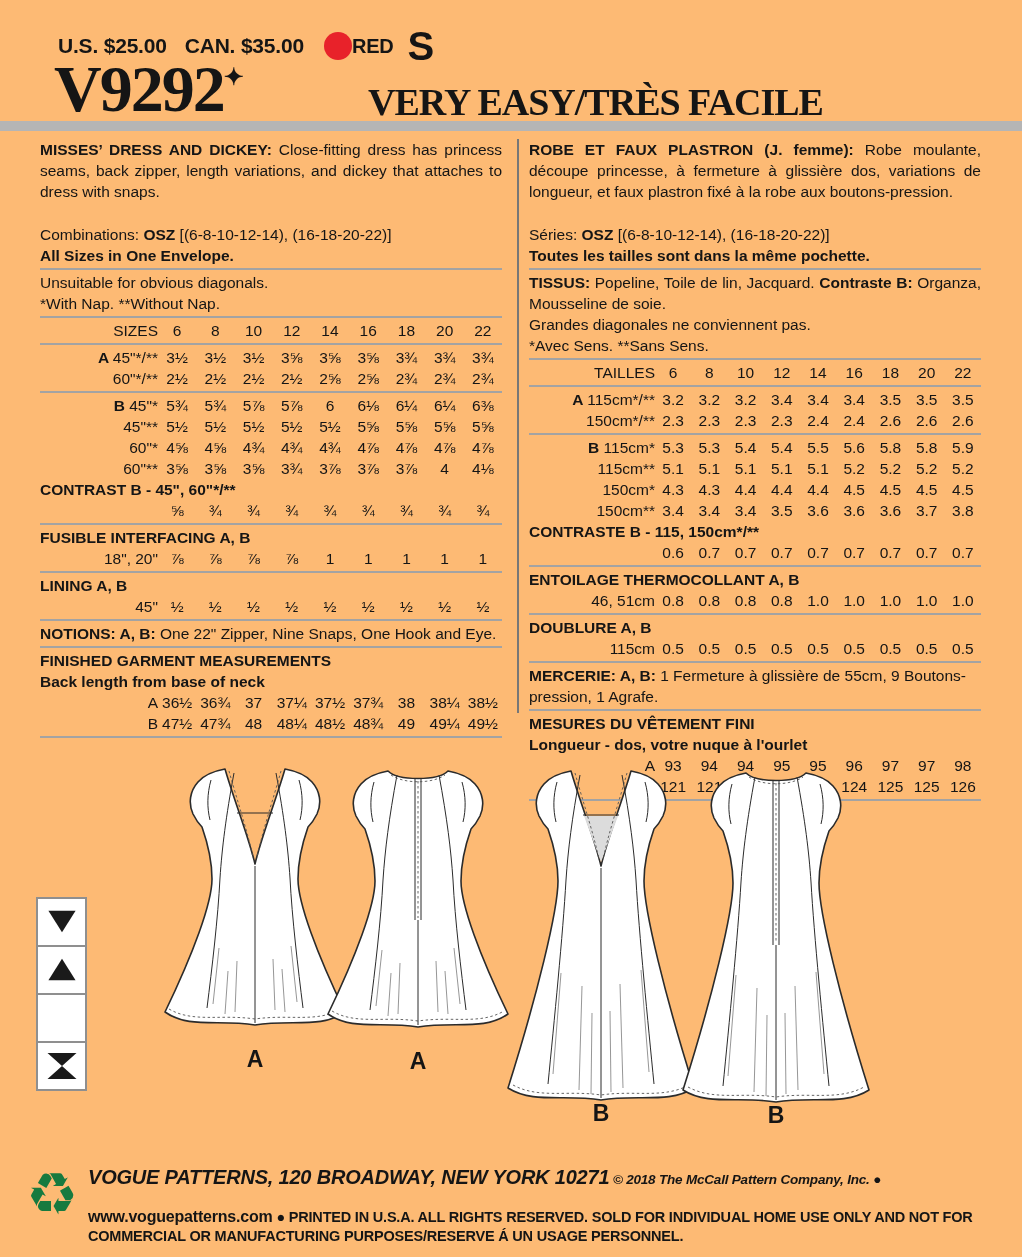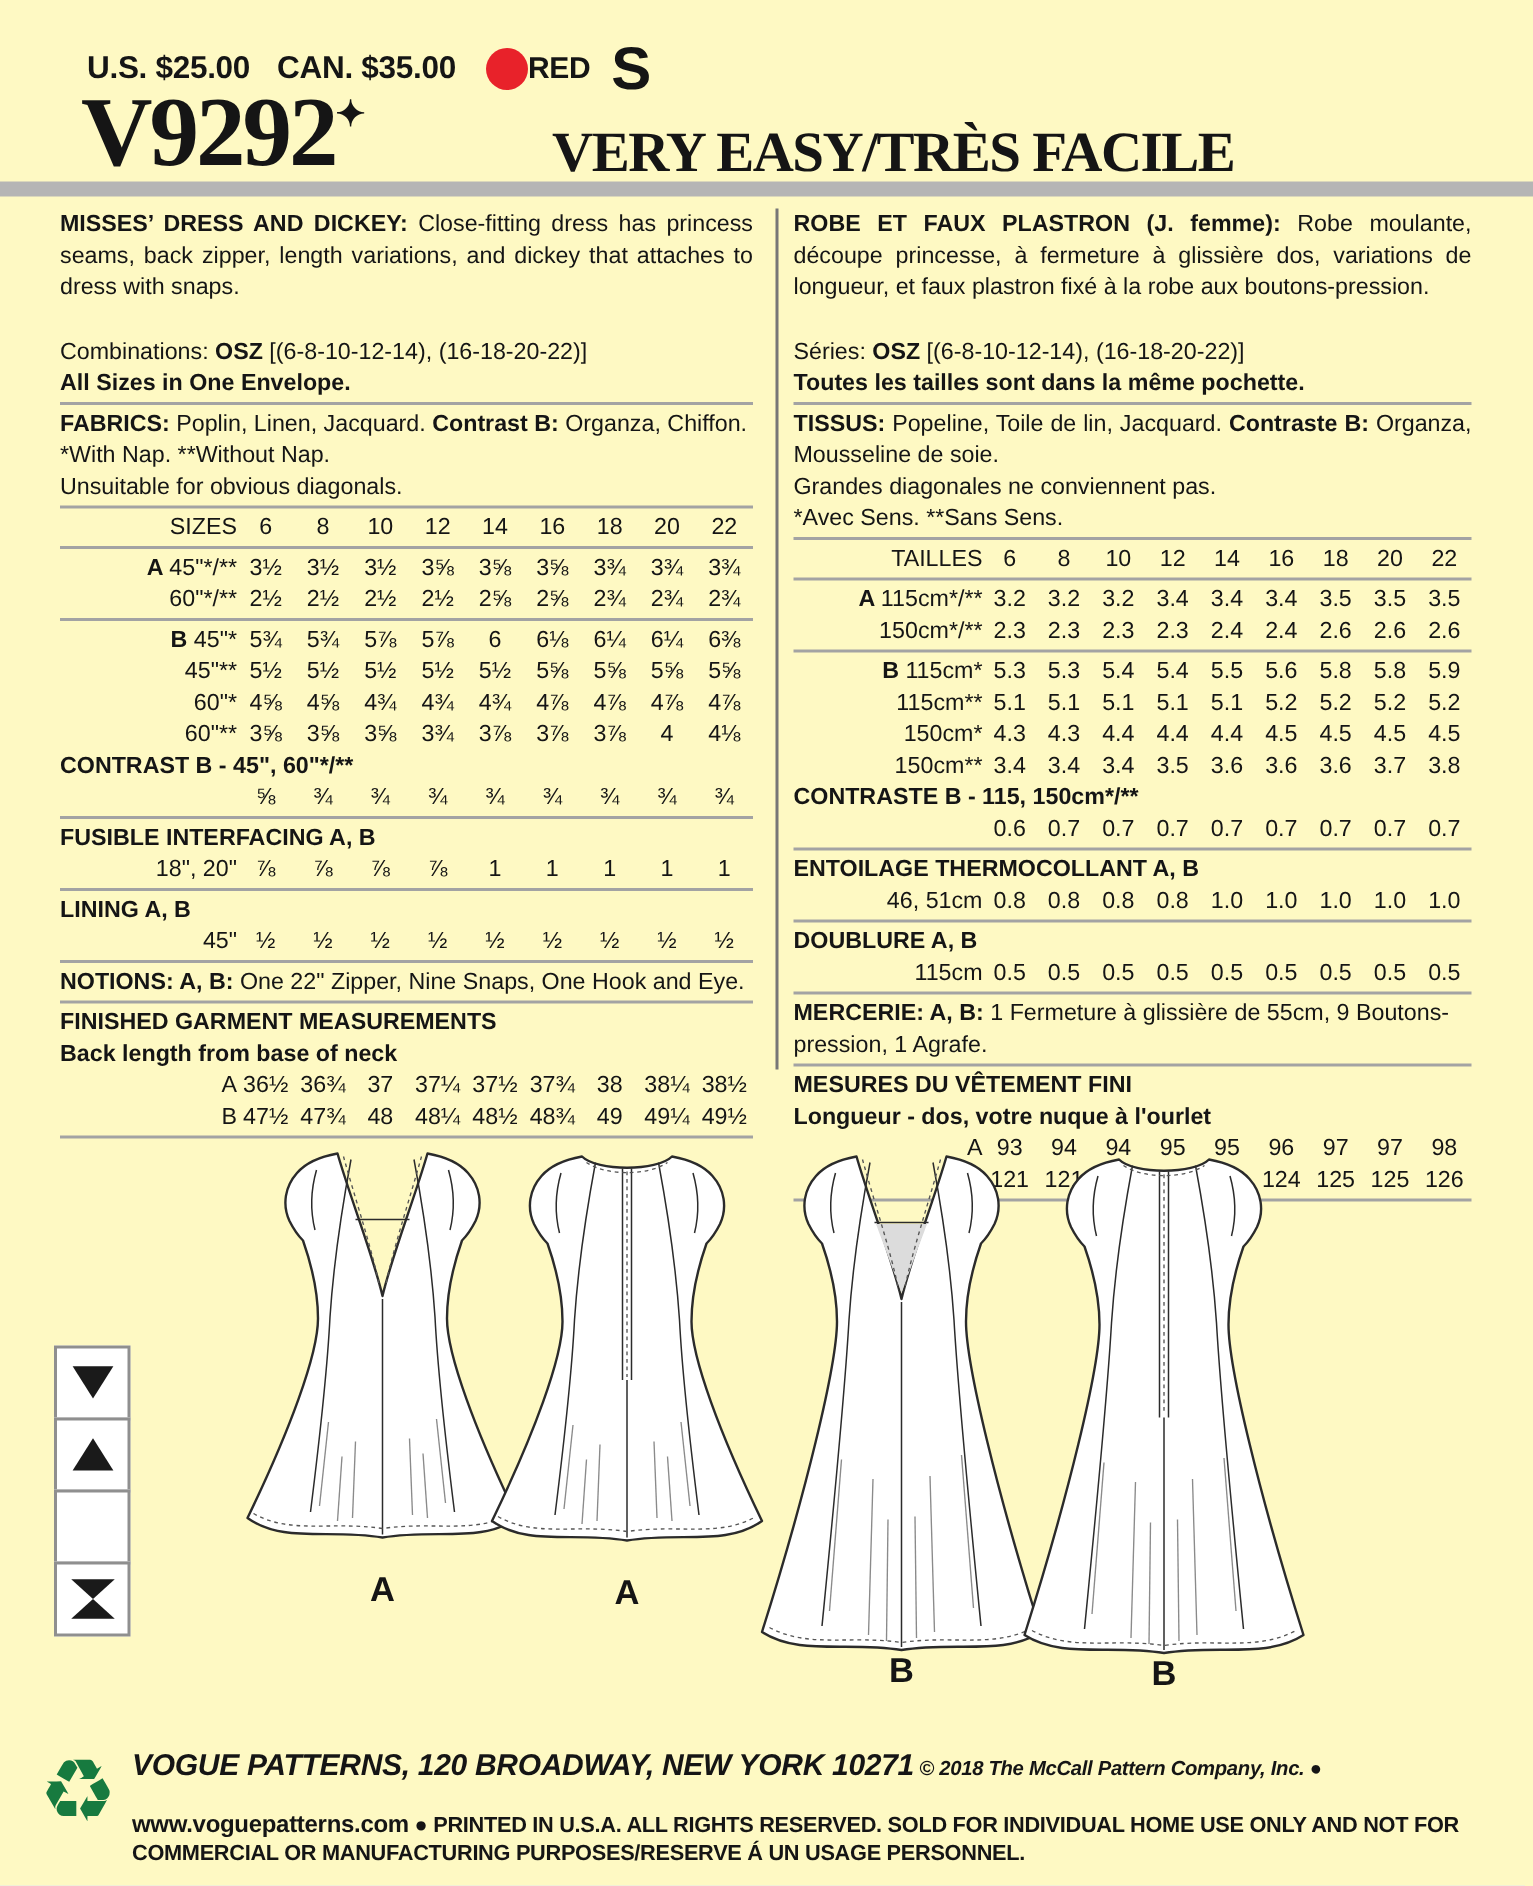--- a/index.html
+++ b/index.html
@@ -1,16 +1,16 @@
 <!DOCTYPE html>
 <html><head>
 <meta charset="utf-8">
 <style>
   html,body{margin:0;padding:0;background:#e8e8e8;}
-  .sheet{position:relative;width:1022px;height:1257px;background:#fef9c3;
+  .sheet{position:relative;width:1022px;height:1257px;background:#fdba74;
          font-family:"Liberation Sans",sans-serif;color:#151515;overflow:hidden;margin:0 auto;}
   .b{font-weight:bold;}
   
   .price{position:absolute;top:26px;left:58px;display:flex;align-items:center;
          font-size:21px;font-weight:bold;letter-spacing:-0.2px;}
   .price .gap1{margin-left:18px;}
   .dot{width:28px;height:28px;border-radius:50%;margin-left:20px;}
   .red-name{margin-left:0;font-size:20px;}
   .size-letter{margin-left:14px;font-size:40px;line-height:1;}
   .pattern-no{position:absolute;top:56px;left:54px;font-family:"Liberation Serif",serif;
@@ -73,23 +73,22 @@
   <div class="difficulty">VERY EASY/TRÈS FACILE</div>
   <div class="graybar" style="background: rgb(181, 181, 181);"></div>
 
   <div class="cols">
     <div class="col col-left">
       <div>
           <div class="para justify gapafter"><span class="b">MISSES’ DRESS AND DICKEY: </span><span>Close-fitting dress has princess seams, back zipper, length variations, and dickey that attaches to dress with snaps.</span></div>
           <div class="para"><span>Combinations: </span><span class="b">OSZ</span><span> [(6-8-10-12-14), (16-18-20-22)]</span></div>
           <div class="para"><span class="b">All Sizes in One Envelope.</span></div>
           <div class="rule"></div>
-          <div class="para justify"><span class="b">FABRICS: </span><span>Poplin, Linen, Jacquard. </span><span class="b">Contrast B: </span><span>Organza, Chiffon.</span></div>
+          <div class="para"><span>Unsuitable for obvious diagonals.</span></div>
           <div class="para"><span>*With Nap. **Without Nap.</span></div>
-          <div class="para"><span>Unsuitable for obvious diagonals.</span></div>
           <div class="rule"></div>
         </div>
       <div>
           <div class="trow">
             <span class="lab">SIZES</span>
             <span class="val">6</span>
             <span class="val">8</span>
             <span class="val">10</span>
             <span class="val">12</span>
             <span class="val">14</span>

